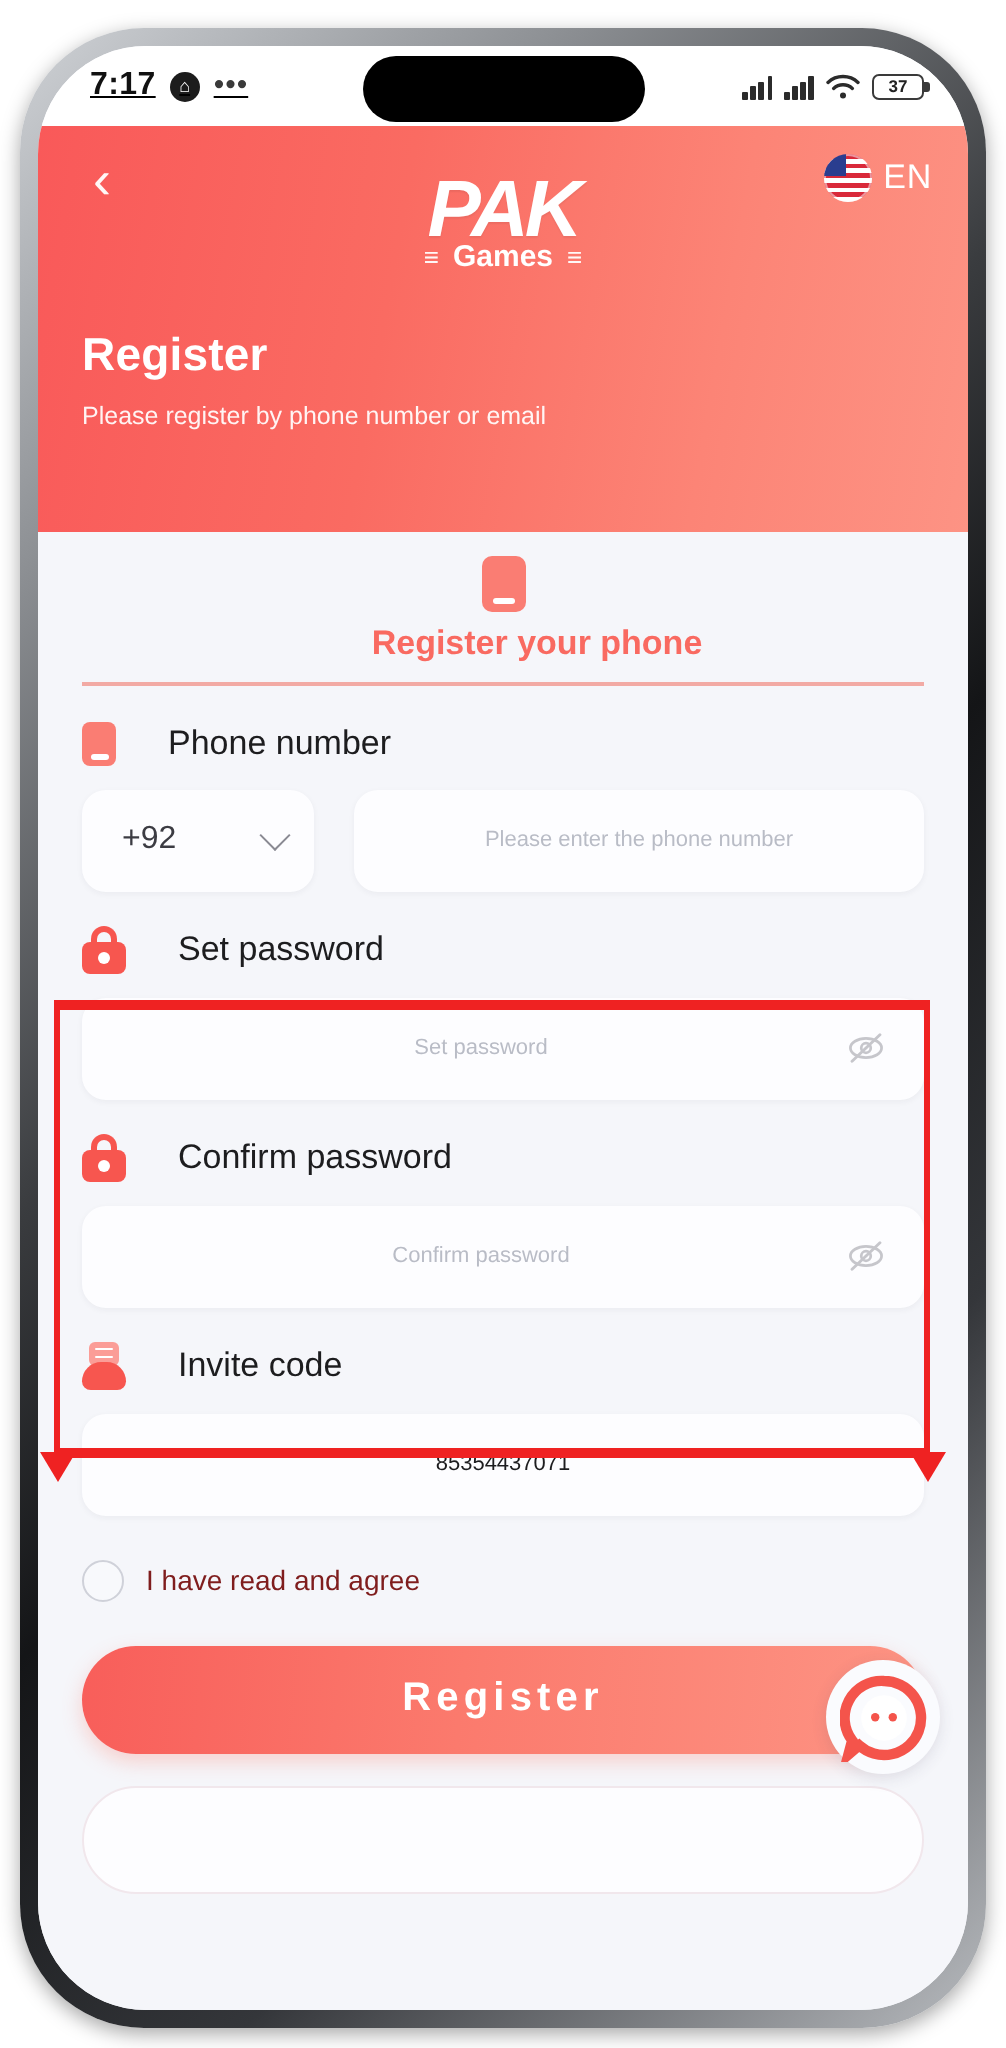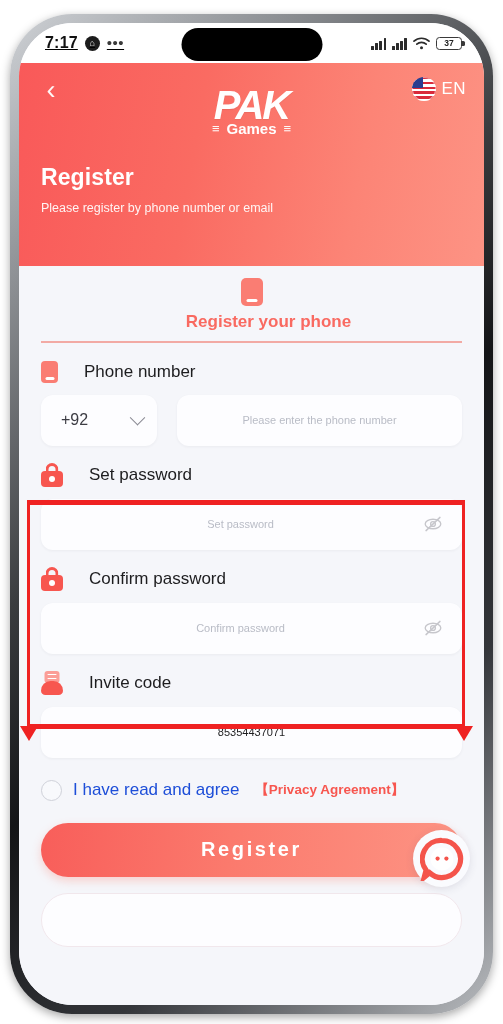--- a/index.html
+++ b/index.html
@@ -238,21 +238,21 @@
 
   
   #agreement-row {
     display: flex; align-items: center; gap: 11px;
     margin-top: 22px; margin-bottom: 22px;
   }
   #agree-checkbox {
     width: 21px; height: 21px; border-radius: 50%;
     border: 1.6px solid #cfd1d9; background: #f8f9fc; flex: 0 0 auto;
   }
-  #agreement-text { font-size: 17px; color: #1d4ed8; }
+  #agreement-text { font-size: 14px; color: #7f1d1d; }
   #privacy-link { font-size: 13.5px; color: #f7564f; font-weight: 600; margin-left: 5px; }
 
   
   #register-button {
     height: 54px; border-radius: 27px;
     background: linear-gradient(95deg,#f85e5a 0%,#fb7a6d 45%,#fd9484 100%);
     display: flex; align-items: center; justify-content: center;
     box-shadow: 0 4px 10px rgba(250,110,95,.28);
   }
   #register-button-label {
@@ -403,21 +403,20 @@
           <span class="field-label-text">Invite code</span>
         </div>
         <div class="input-shell">
           <span class="input-text">85354437071</span>
         </div>
       </div>
 
       <div id="agreement-row">
         <span id="agree-checkbox"></span>
         <span id="agreement-text">I have read and agree</span>
-        <span id="privacy-link">【Privacy Agreement】</span>
       </div>
 
       <div id="register-button">
         <span id="register-button-label">Register</span>
       </div>
 
       <div id="secondary-button"></div>
 
       <div id="annotation-box">
         <span class="anno-arrow left"></span>

